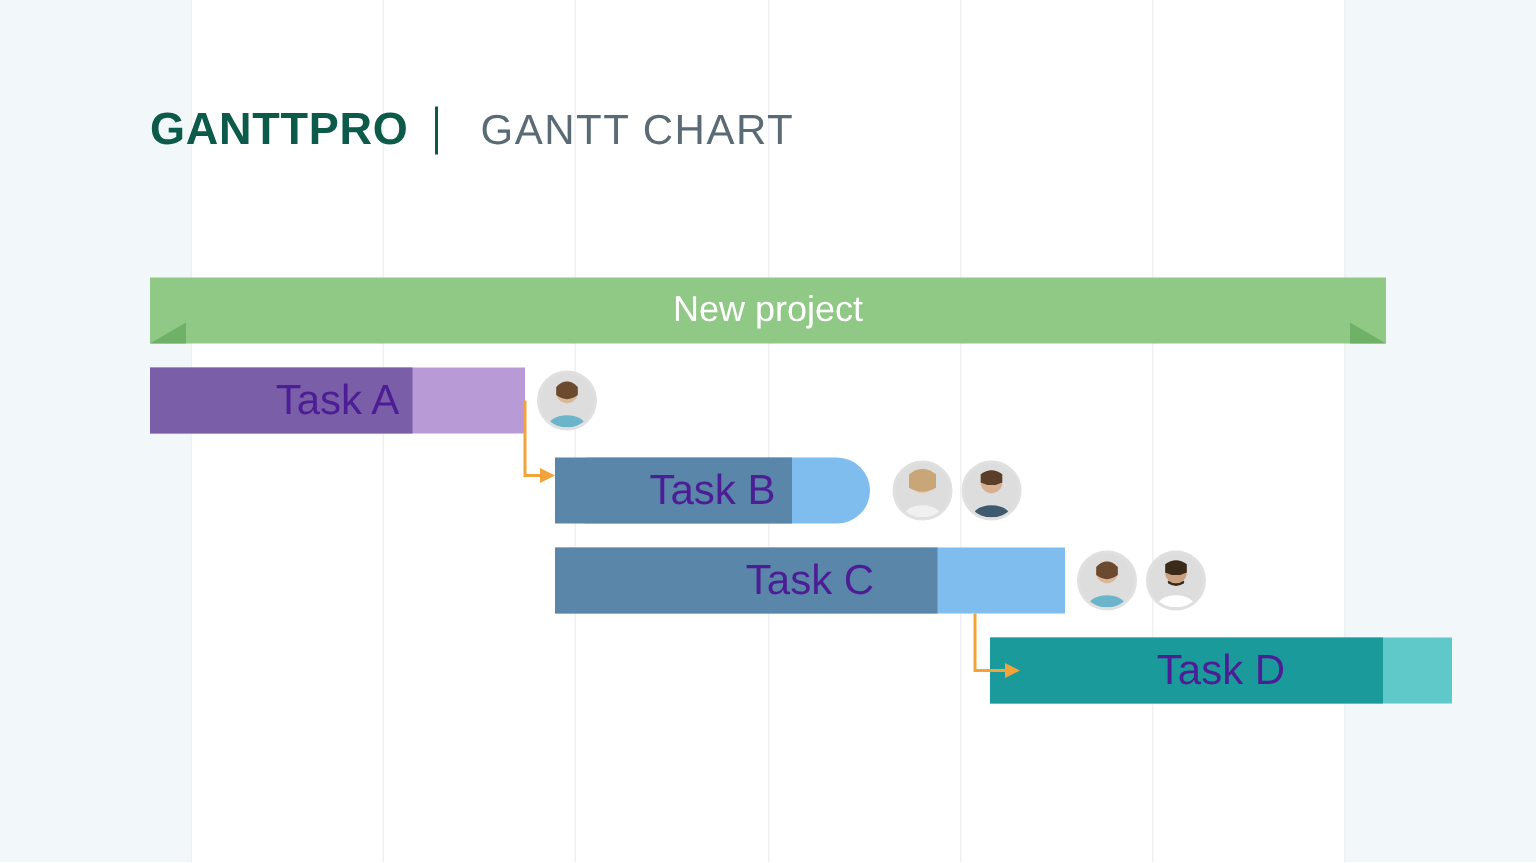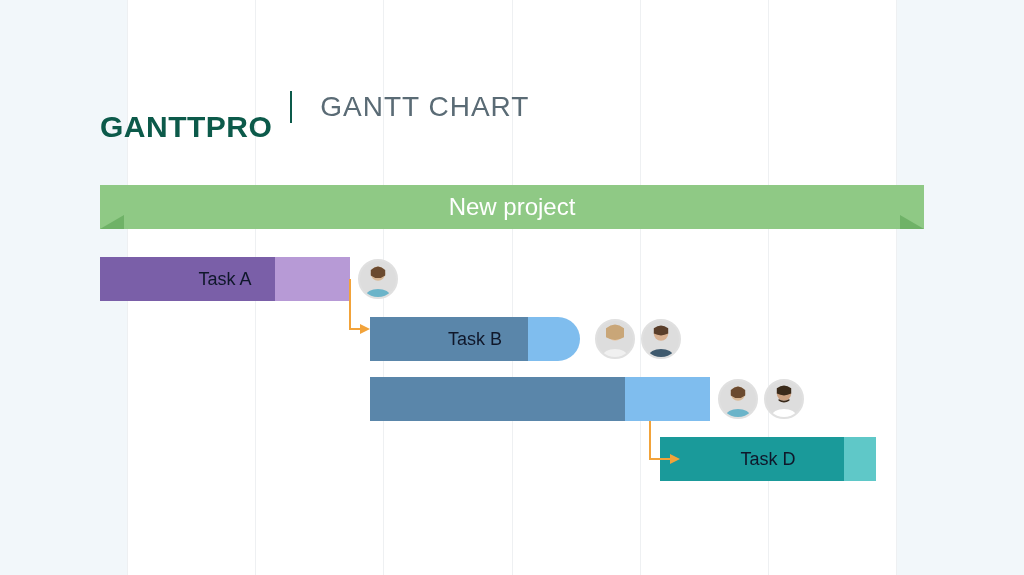--- a/index.html
+++ b/index.html
@@ -34,21 +34,20 @@
       align-items: center;
       gap: 18px;
       z-index: 10;
     }
     .logo {
       font-family: 'Arial Black', Arial, sans-serif;
       font-weight: 900;
       font-size: 30px;
       color: #0c5a4a;
       letter-spacing: 0.5px;
-      margin-top: 40px;
     }
     .divider {
       width: 2px;
       height: 32px;
       background: #0c5a4a;
     }
     .title {
       font-size: 28px;
       color: #5a6b75;
       letter-spacing: 1px;
@@ -66,21 +65,21 @@
     
     .project-bar {
       position: relative;
       height: 44px;
       background: #8fc985;
       display: flex;
       align-items: center;
       justify-content: center;
       color: #fff;
       font-size: 24px;
-      margin-bottom: 28px;
+      margin-bottom: 16px;
     }
     .project-bar::before {
       content: '';
       position: absolute;
       left: 0; bottom: 0;
       border-style: solid;
       border-width: 0 0 14px 24px;
       border-color: transparent transparent #6fb267 transparent;
     }
     .project-bar::after {
@@ -95,22 +94,22 @@
     .task-row {
       height: 48px;
       margin-bottom: 12px;
       position: relative;
     }
     .task-bar {
       position: absolute;
       height: 44px;
       display: flex;
       align-items: center;
-      color: #0f172a;
-      font-size: 18px;
+      color: #4c1d95;
+      font-size: 28px;
     }
     .task-progress {
       position: absolute;
       left: 0; top: 0; bottom: 0;
     }
     .task-label {
       position: relative;
       z-index: 2;
       width: 100%;
       text-align: center;
@@ -218,20 +217,21 @@
             <path d="M6 40 C6 28 34 28 34 40 Z" fill="#3f5a6e"></path>
             <path d="M12 8 Q20 2 28 8 L28 14 Q20 18 12 14 Z" fill="#5a3e2a"></path>
           </svg>
       </div>
     </div>
   </div>
 
   <div class="task-row">
     <div class="task-bar" style="left:270px; width:340px; background:#7fbdee;">
       <div class="task-progress" style="width:75%; background:#5a86aa;"></div>
+      <div class="task-label">Task C</div>
     </div>
     <div class="avatars" style="left:618px; top:2px;">
       <div class="avatar">
         <svg viewBox="0 0 40 40">
             <circle cx="20" cy="14" r="8" fill="#d8b896"></circle>
             <path d="M6 40 C6 28 34 28 34 40 Z" fill="#6bb4c9"></path>
             <path d="M12 10 Q20 2 28 10 L28 16 Q20 22 12 16 Z" fill="#6b4a2f"></path>
           </svg>
       </div>
       <div class="avatar">
@@ -246,19 +246,19 @@
 
     <div class="connector" style="left:550px; top:44px;">
       <svg width="40" height="50">
         <path class="connector-line" d="M0 0 L0 38 L20 38"></path>
         <polygon class="connector-arrow" points="20,33 30,38 20,43"></polygon>
       </svg>
     </div>
   </div>
 
   <div class="task-row">
-    <div class="task-bar" style="left:560px; width:216px; background:#5fc8c8;align-items:center;">
+    <div class="task-bar" style="left:560px; width:308px; background:#5fc8c8;align-items:center;">
       <div class="task-progress" style="width:85%; background:#1a9a9a;"></div>
       <div class="task-label">Task D</div>
     </div>
   </div>
 
 </div>
 
 </body></html>

